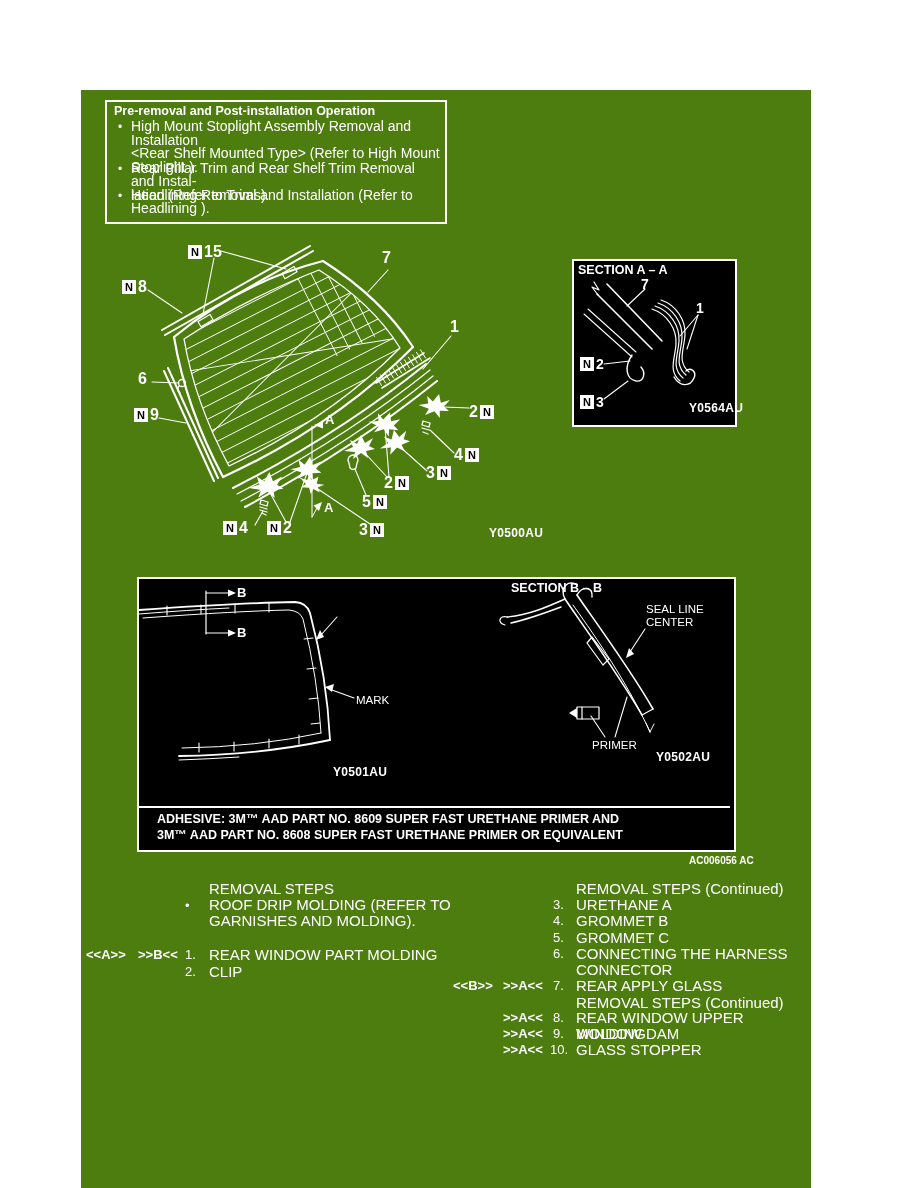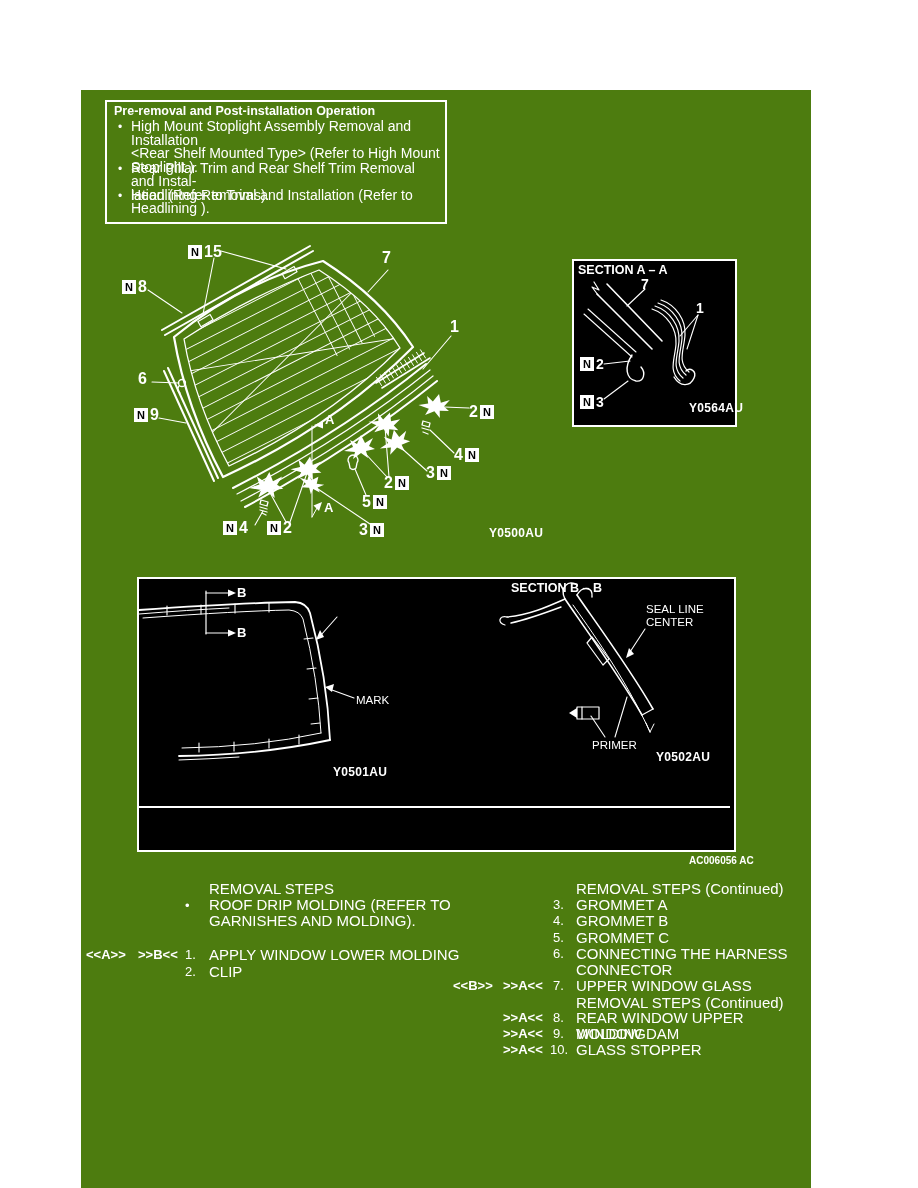--- a/index.html
+++ b/index.html
@@ -347,52 +347,54 @@
     </svg>
     <div class="blet" style="left:98px;top:6px">B</div>
     <div class="blet" style="left:98px;top:46px">B</div>
     <div class="note" style="left:217px;top:115px">MARK</div>
     <div class="note" style="left:507px;top:24px">SEAL LINE
 CENTER</div>
     <div class="note" style="left:453px;top:160px">PRIMER</div>
     <div class="code" style="left:194px;top:186px">Y0501AU</div>
     <div class="code" style="left:517px;top:171px">Y0502AU</div>
     <div class="abs" style="left:0;top:227px;width:591px;height:2px;background:#fff"></div>
+    <div class="adh" style="left:18px;top:232px;width:560px">ADHESIVE: 3M™ AAD PART NO. 8609 SUPER FAST URETHANE PRIMER AND
+3M™ AAD PART NO. 8608 SUPER FAST URETHANE PRIMER OR EQUIVALENT</div>
   </div>
 
   <div class="figcode" style="left:608px;top:765px">AC006056 AC</div>
 
   <div>
     <div class="rhead" style="left:128px;top:790px">REMOVAL STEPS</div>
     <div class="rdot" style="left:104px;top:808px">•</div>
     <div class="ritem" style="left:128px;top:807px">ROOF DRIP MOLDING (REFER TO
 GARNISHES AND MOLDING).</div>
     <div class="rmark" style="left:5px;top:857px">&lt;&lt;A&gt;&gt;</div>
     <div class="rmark" style="left:57px;top:857px">&gt;&gt;B&lt;&lt;</div>
     <div class="rnum" style="left:104px;top:857px">1.</div>
-    <div class="ritem" style="left:128px;top:857px">APPLY WINDOW LOWER MOLDING</div>
+    <div class="ritem" style="left:128px;top:857px">REAR WINDOW PART MOLDING</div>
     <div class="rnum" style="left:104px;top:874px">2.</div>
     <div class="ritem" style="left:128px;top:874px">CLIP</div>
   </div>
 
   <div>
     <div class="rhead" style="left:495px;top:790px">REMOVAL STEPS (Continued)</div>
     <div class="rnum" style="left:472px;top:807px">3.</div>
-    <div class="ritem" style="left:495px;top:807px">GROMMET A</div>
+    <div class="ritem" style="left:495px;top:807px">URETHANE A</div>
     <div class="rnum" style="left:472px;top:823px">4.</div>
     <div class="ritem" style="left:495px;top:823px">GROMMET B</div>
     <div class="rnum" style="left:472px;top:840px">5.</div>
     <div class="ritem" style="left:495px;top:840px">GROMMET C</div>
     <div class="rnum" style="left:472px;top:856px">6.</div>
     <div class="ritem" style="left:495px;top:856px">CONNECTING THE HARNESS
 CONNECTOR</div>
     <div class="rmark" style="left:372px;top:888px">&lt;&lt;B&gt;&gt;</div>
     <div class="rmark" style="left:422px;top:888px">&gt;&gt;A&lt;&lt;</div>
     <div class="rnum" style="left:472px;top:888px">7.</div>
-    <div class="ritem" style="left:495px;top:888px">UPPER WINDOW GLASS</div>
+    <div class="ritem" style="left:495px;top:888px">REAR APPLY GLASS</div>
     <div class="rhead" style="left:495px;top:904px">REMOVAL STEPS (Continued)</div>
     <div class="rmark" style="left:422px;top:920px">&gt;&gt;A&lt;&lt;</div>
     <div class="rnum" style="left:472px;top:920px">8.</div>
     <div class="ritem" style="left:495px;top:920px">REAR WINDOW UPPER MOLDING</div>
     <div class="rmark" style="left:422px;top:936px">&gt;&gt;A&lt;&lt;</div>
     <div class="rnum" style="left:472px;top:936px">9.</div>
     <div class="ritem" style="left:495px;top:936px">WINDOW DAM</div>
     <div class="rmark" style="left:422px;top:952px">&gt;&gt;A&lt;&lt;</div>
     <div class="rnum" style="left:469px;top:952px">10.</div>
     <div class="ritem" style="left:495px;top:952px">GLASS STOPPER</div>

